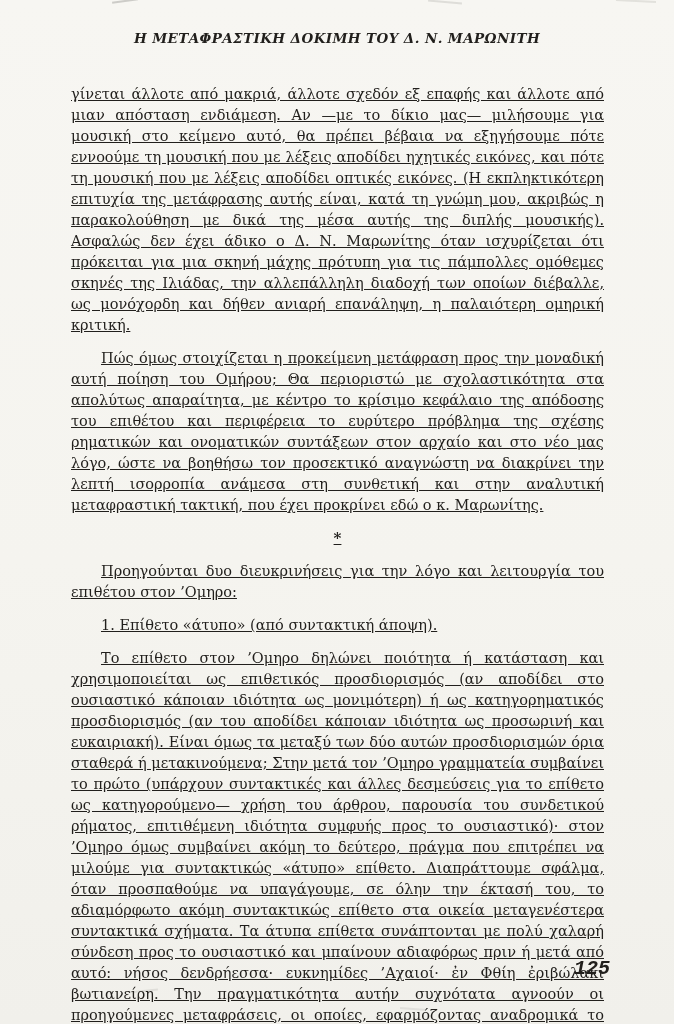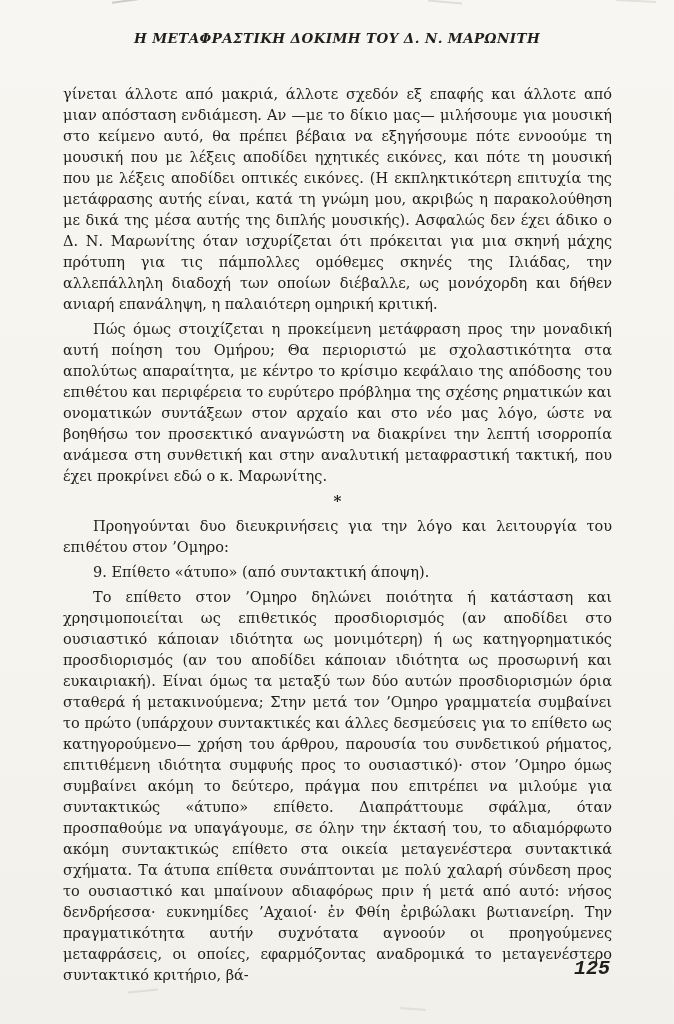--- a/index.html
+++ b/index.html
@@ -36,22 +36,23 @@
     letter-spacing: 0.4px;
     white-space: nowrap;
   }
   .body-text {
     margin: 38px 58px 0 59px;
     text-align: justify;
     font-size: 14.5px;
     line-height: 21px;
   }
   .body-text p {
-    margin: 4px;
+    margin: 12px;
     text-indent: 30px;
+    text-decoration: underline;
   }
   .body-text p.noindent {
     text-indent: 0;
   }
   .separator {
     text-align: center;
     font-weight: bold;
     font-size: 15px;
     line-height: 21px;
     margin: 8px 0 6px 0;
@@ -77,18 +78,18 @@
   <div class="scan-artifact artifact-4"></div>
   <div class="scan-artifact artifact-5"></div>
 
   <div class="running-head">Η ΜΕΤΑΦΡΑΣΤΙΚΗ ΔΟΚΙΜΗ ΤΟΥ Δ. Ν. ΜΑΡΩΝΙΤΗ</div>
 
   <div class="body-text">
     <p class="noindent">γίνεται άλλοτε από μακριά, άλλοτε σχεδόν εξ επαφής και άλλοτε από μιαν απόσταση ενδιάμεση. Αν —με το δίκιο μας— μιλήσουμε για μουσική στο κείμενο αυτό, θα πρέπει βέβαια να εξηγήσουμε πότε εννοούμε τη μουσική που με λέξεις αποδίδει ηχητικές εικόνες, και πότε τη μουσική που με λέξεις αποδίδει οπτικές εικόνες. (Η εκπληκτικότερη επιτυχία της μετάφρασης αυτής είναι, κατά τη γνώμη μου, ακριβώς η παρακολούθηση με δικά της μέσα αυτής της διπλής μουσικής). Ασφαλώς δεν έχει άδικο ο Δ. Ν. Μαρωνίτης όταν ισχυρίζεται ότι πρόκειται για μια σκηνή μάχης πρότυπη για τις πάμπολλες ομόθεμες σκηνές της Ιλιάδας, την αλλεπάλληλη διαδοχή των οποίων διέβαλλε, ως μονόχορδη και δήθεν ανιαρή επανάληψη, η παλαιότερη ομηρική κριτική.</p>
     <p>Πώς όμως στοιχίζεται η προκείμενη μετάφραση προς την μοναδική αυτή ποίηση του Ομήρου; Θα περιοριστώ με σχολαστικότητα στα απολύτως απαραίτητα, με κέντρο το κρίσιμο κεφάλαιο της απόδοσης του επιθέτου και περιφέρεια το ευρύτερο πρόβλημα της σχέσης ρηματικών και ονοματικών συντάξεων στον αρχαίο και στο νέο μας λόγο, ώστε να βοηθήσω τον προσεκτικό αναγνώστη να διακρίνει την λεπτή ισορροπία ανάμεσα στη συνθετική και στην αναλυτική μεταφραστική τακτική, που έχει προκρίνει εδώ ο κ. Μαρωνίτης.</p>
     <p class="separator">*</p>
     <p>Προηγούνται δυο διευκρινήσεις για την λόγο και λειτουργία του επιθέτου στον ’Ομηρο:</p>
-    <p>9. Επίθετο «άτυπο» (από συντακτική άποψη).</p>
+    <p>1. Επίθετο «άτυπο» (από συντακτική άποψη).</p>
     <p>Το επίθετο στον ’Ομηρο δηλώνει ποιότητα ή κατάσταση και χρησιμοποιείται ως επιθετικός προσδιορισμός (αν αποδίδει στο ουσιαστικό κάποιαν ιδιότητα ως μονιμότερη) ή ως κατηγορηματικός προσδιορισμός (αν του αποδίδει κάποιαν ιδιότητα ως προσωρινή και ευκαιριακή). Είναι όμως τα μεταξύ των δύο αυτών προσδιορισμών όρια σταθερά ή μετακινούμενα; Στην μετά τον ’Ομηρο γραμματεία συμβαίνει το πρώτο (υπάρχουν συντακτικές και άλλες δεσμεύσεις για το επίθετο ως κατηγορούμενο— χρήση του άρθρου, παρουσία του συνδετικού ρήματος, επιτιθέμενη ιδιότητα συμφυής προς το ουσιαστικό)· στον ’Ομηρο όμως συμβαίνει ακόμη το δεύτερο, πράγμα που επιτρέπει να μιλούμε για συντακτικώς «άτυπο» επίθετο. Διαπράττουμε σφάλμα, όταν προσπαθούμε να υπαγάγουμε, σε όλην την έκτασή του, το αδιαμόρφωτο ακόμη συντακτικώς επίθετο στα οικεία μεταγενέστερα συντακτικά σχήματα. Τα άτυπα επίθετα συνάπτονται με πολύ χαλαρή σύνδεση προς το ουσιαστικό και μπαίνουν αδιαφόρως πριν ή μετά από αυτό: νήσος δενδρήεσσα· ευκνημίδες ’Αχαιοί· ἐν Φθίη ἐριβώλακι βωτιανείρη. Την πραγματικότητα αυτήν συχνότατα αγνοούν οι προηγούμενες μεταφράσεις, οι οποίες, εφαρμόζοντας αναδρομικά το μεταγενέστερο συντακτικό κριτήριο, βά-</p>
   </div>
 
   <div class="page-number">125</div>
 </div>
 
 </body></html>

